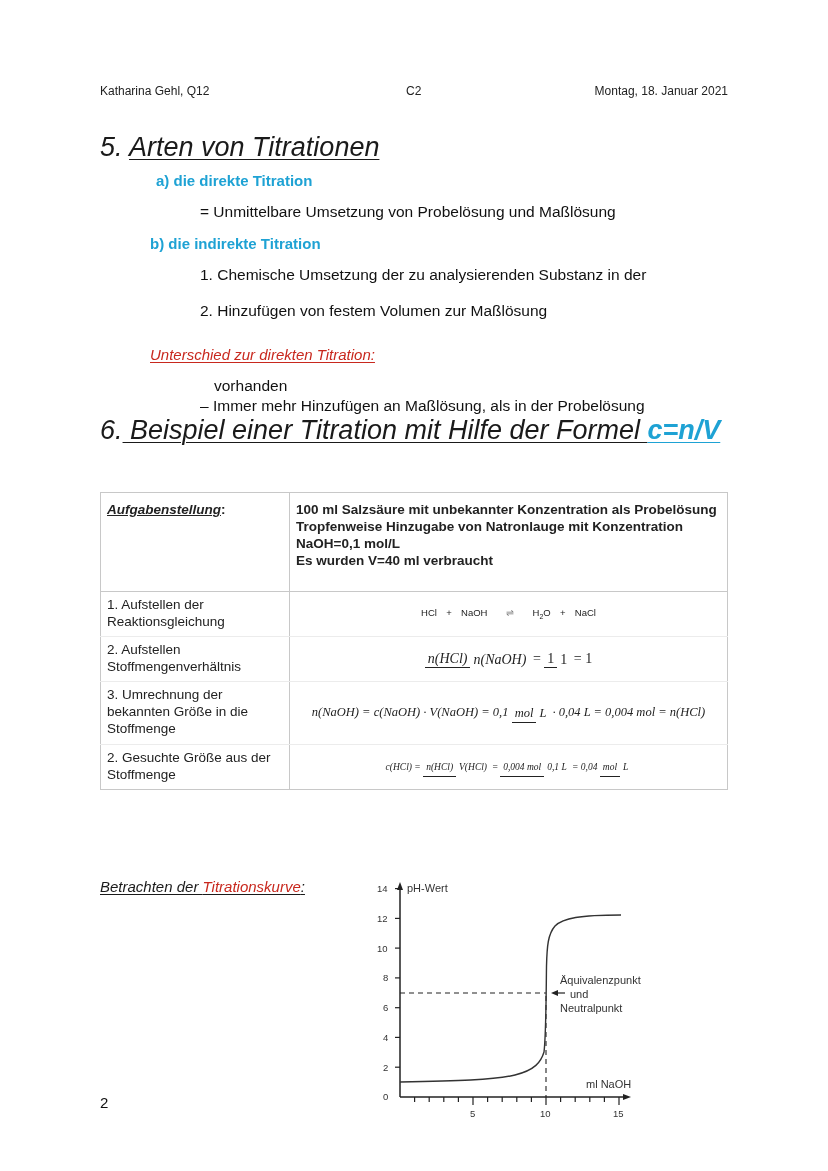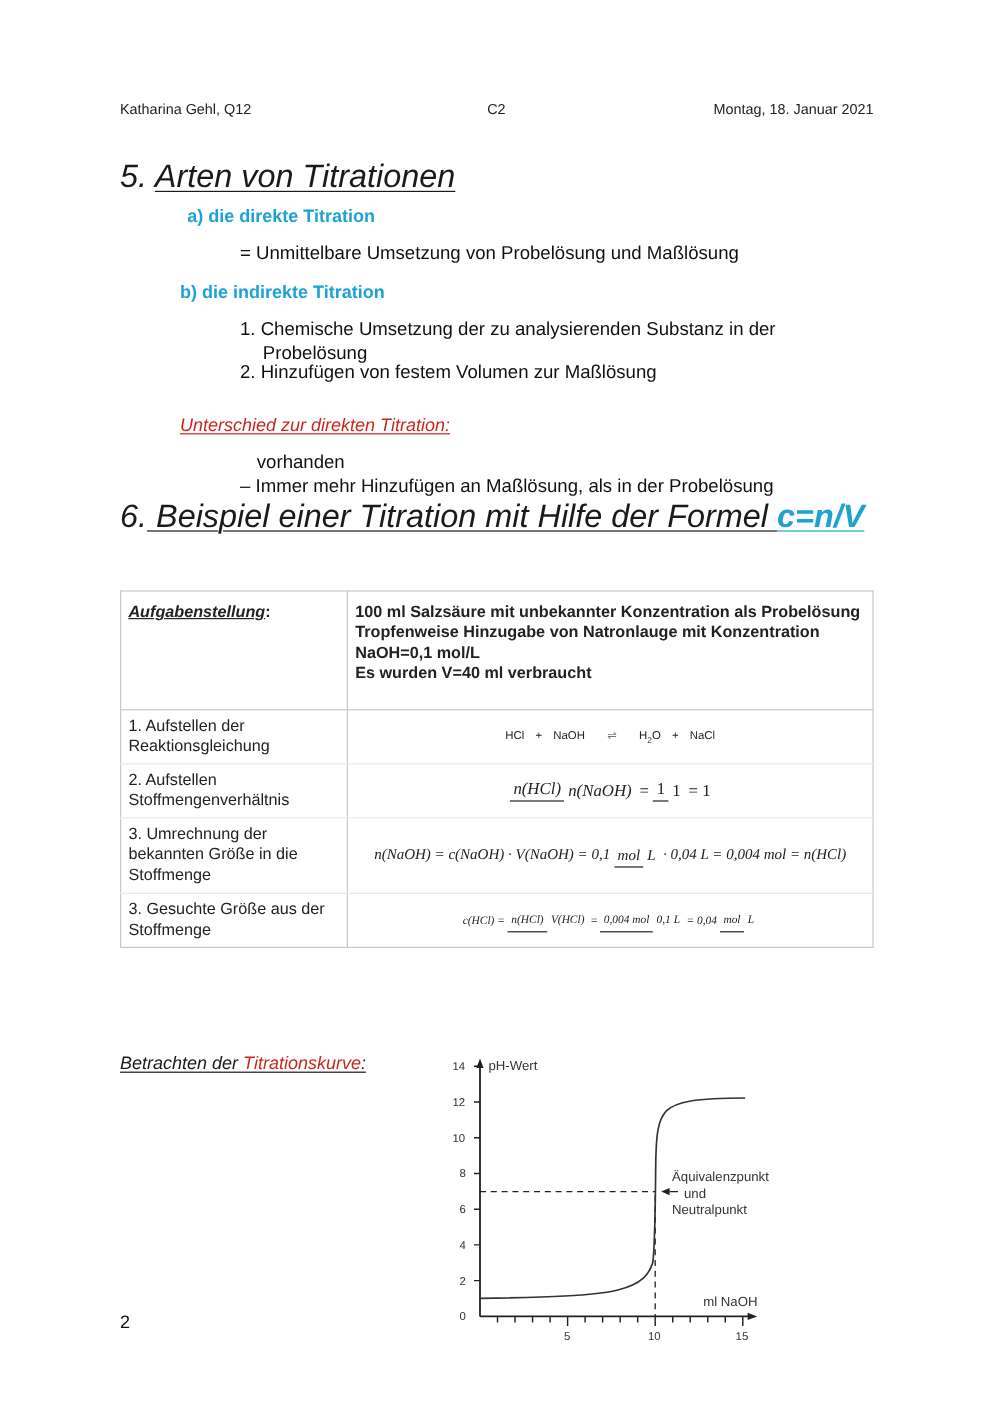--- a/index.html
+++ b/index.html
@@ -36,21 +36,20 @@
   <span>5.</span>
   <span class="u">Arten von Titrationen</span>
 </div>
 
 <div class="abs sub" style="left:156px; top:172px;">a) die direkte Titration</div>
 <div class="abs body" style="left:200px; top:202px;">= Unmittelbare Umsetzung von Probelösung und Maßlösung</div>
 
 <div class="abs sub" style="left:150px; top:235px;">b) die indirekte Titration</div>
 <div class="abs body" style="left:200px; top:265px;">
   <div>1. Chemische Umsetzung der zu analysierenden Substanz in der</div>
-  <div style="padding-left:19px;">Probelösung</div>
 </div>
 <div class="abs body" style="left:200px; top:301px;">2. Hinzufügen von festem Volumen zur Maßlösung</div>
 
 <div class="abs red" style="left:150px; top:346px;">Unterschied zur direkten Titration:</div>
 <div class="abs body" style="left:200px; top:376px;">
   <div style="padding-left:14px;">vorhanden</div>
   <div>– Immer mehr Hinzufügen an Maßlösung, als in der Probelösung</div>
 </div>
 
 <div class="abs h1" style="left:100px; top:415px;">
@@ -108,21 +107,21 @@
         <span>n(NaOH) = c(NaOH) · V(NaOH) = 0,1</span>
         <span class="frac">
               <span class="n" style="border-bottom-width:1px;">mol</span>
               <span class="d">L</span>
             </span>
         <span>· 0,04 L = 0,004 mol = n(HCl)</span>
       </span>
     </td>
   </tr>
   <tr class="row" style="border-bottom:1px solid #c8c8c8;">
-    <td class="l" style="height:36px; border-bottom:1px solid #c8c8c8;">3. Gesuchte Größe aus der Stoffmenge</td>
+    <td class="l" style="height:36px; border-bottom:1px solid #c8c8c8;">2. Gesuchte Größe aus der Stoffmenge</td>
     <td style="text-align:center; vertical-align:middle; border-bottom:1px solid #c8c8c8;">
       <span class="math" style="font-size:9.5px;">
         <span>c(HCl) =</span>
         <span class="frac">
               <span class="n">n(HCl)</span>
               <span class="d">V(HCl)</span>
             </span>
         <span class="ut">=</span>
         <span class="frac">
               <span class="n">0,004 mol</span>

